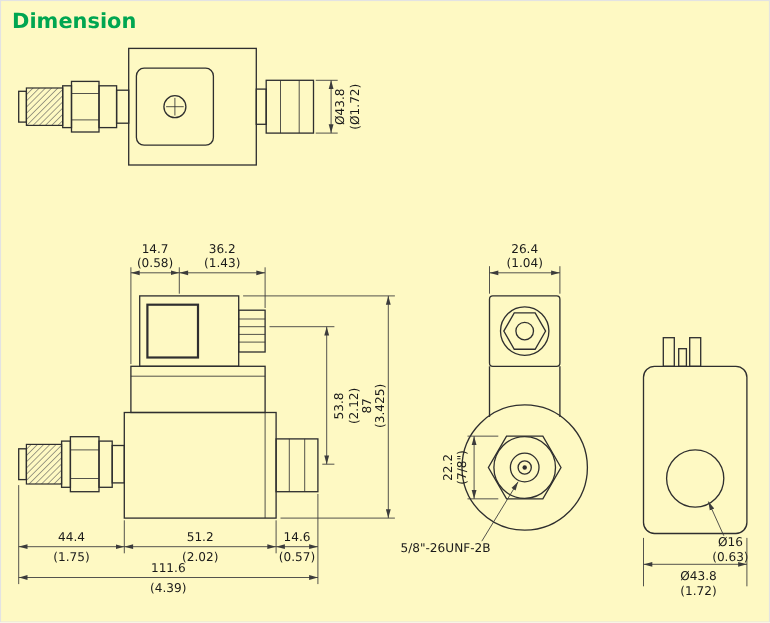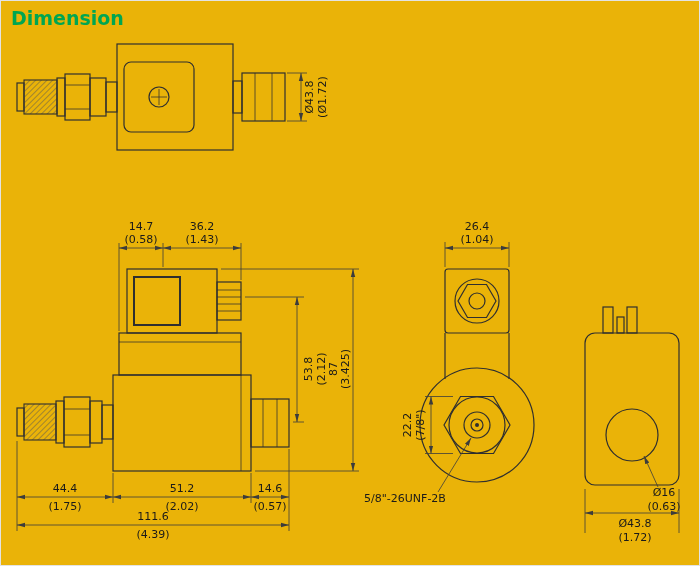--- a/index.html
+++ b/index.html
@@ -1,18 +1,18 @@
 <!DOCTYPE html>
 <html><head>
 <meta charset="utf-8">
 <style>
   html,body{margin:0;padding:0;background:#ffffff;}
   .page{
     position:relative;width:700px;height:566px;box-sizing:border-box;
-    background:#eab308;border:1px solid #e3e3e3;overflow:hidden;
+    background:#fef9c3;border:1px solid #e3e3e3;overflow:hidden;
     font-family:"DejaVu Sans",sans-serif;
   }
   svg{display:block;}
   .title{font-family:"DejaVu Sans",sans-serif;font-size:19px;font-weight:bold;fill:#00a651;}
   .dim{font-family:"DejaVu Sans",sans-serif;font-size:11px;fill:#1a1a1a;text-anchor:middle;}
   .outline{fill:none;stroke:#2f2f2f;stroke-width:1.2;}
   .bold{fill:none;stroke:#2f2f2f;stroke-width:2;}
   .thin{fill:none;stroke:#2f2f2f;stroke-width:0.75;}
   .dimline{fill:none;stroke:#3c3c3c;stroke-width:0.8;}
 </style>

